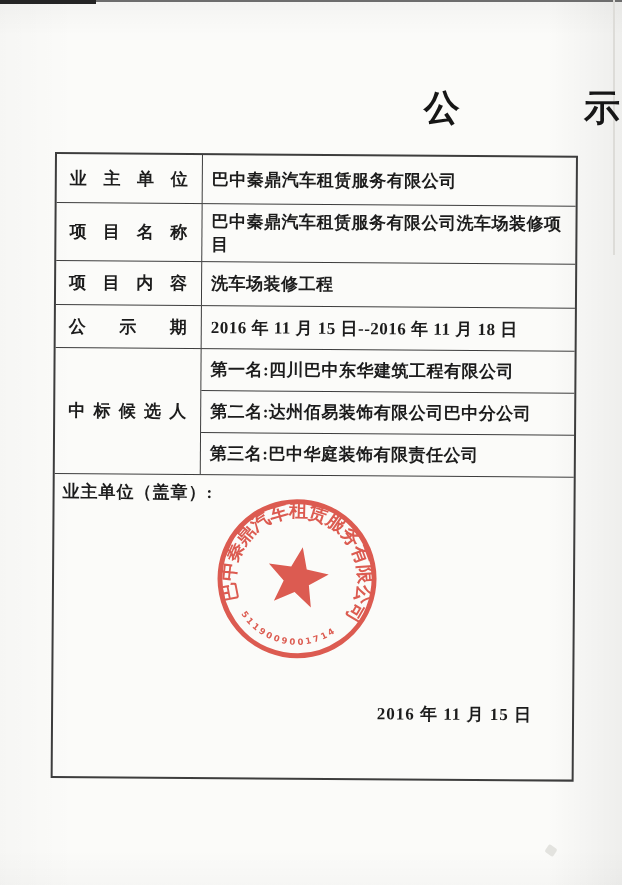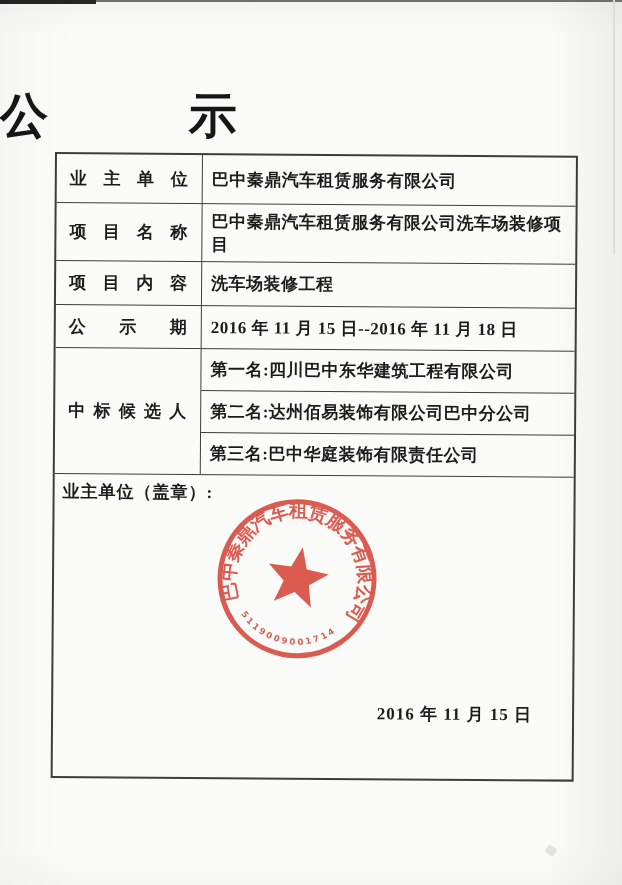--- a/index.html
+++ b/index.html
@@ -16,22 +16,22 @@
       linear-gradient(90deg, rgba(0,0,0,0.02), rgba(0,0,0,0) 12%, rgba(0,0,0,0) 88%, rgba(0,0,0,0.05)),
       linear-gradient(180deg, rgba(0,0,0,0.03), rgba(0,0,0,0) 4%, rgba(0,0,0,0) 96%, rgba(0,0,0,0.02));
   }
   .scan-top-line{position:absolute;top:0;left:0;width:100%;height:2px;background:#6d6d6d;}
   .scan-top-corner{position:absolute;top:0;left:0;width:96px;height:4px;background:#242424;}
   .scan-right-edge{position:absolute;top:0;right:7px;width:2px;height:255px;background:#dddcd8;}
   .scan-smudge{position:absolute;left:546px;top:846px;width:10px;height:9px;background:#e3e3df;transform:rotate(35deg);border-radius:2px;}
 
   .doc-title{
     position:absolute;top:84px;left:0;width:100%;
-    text-align:left;font-family:"DejaVu Sans","Liberation Sans",sans-serif;
-    font-size:48px;font-weight:700;letter-spacing:2px;color:#161616;
+    text-align:right;font-family:"DejaVu Sans","Liberation Sans",sans-serif;
+    font-size:36px;font-weight:700;letter-spacing:2px;color:#161616;
     white-space:pre;word-spacing:16px;
   }
 
   .notice-table{
     position:absolute;left:55px;top:152px;width:519px;
     border:2px solid #3d3d3d;
     transform:rotate(0.4deg);transform-origin:top left;
     background:transparent;
   }
   .trow{display:flex;border-top:1.5px solid #3d3d3d;}

